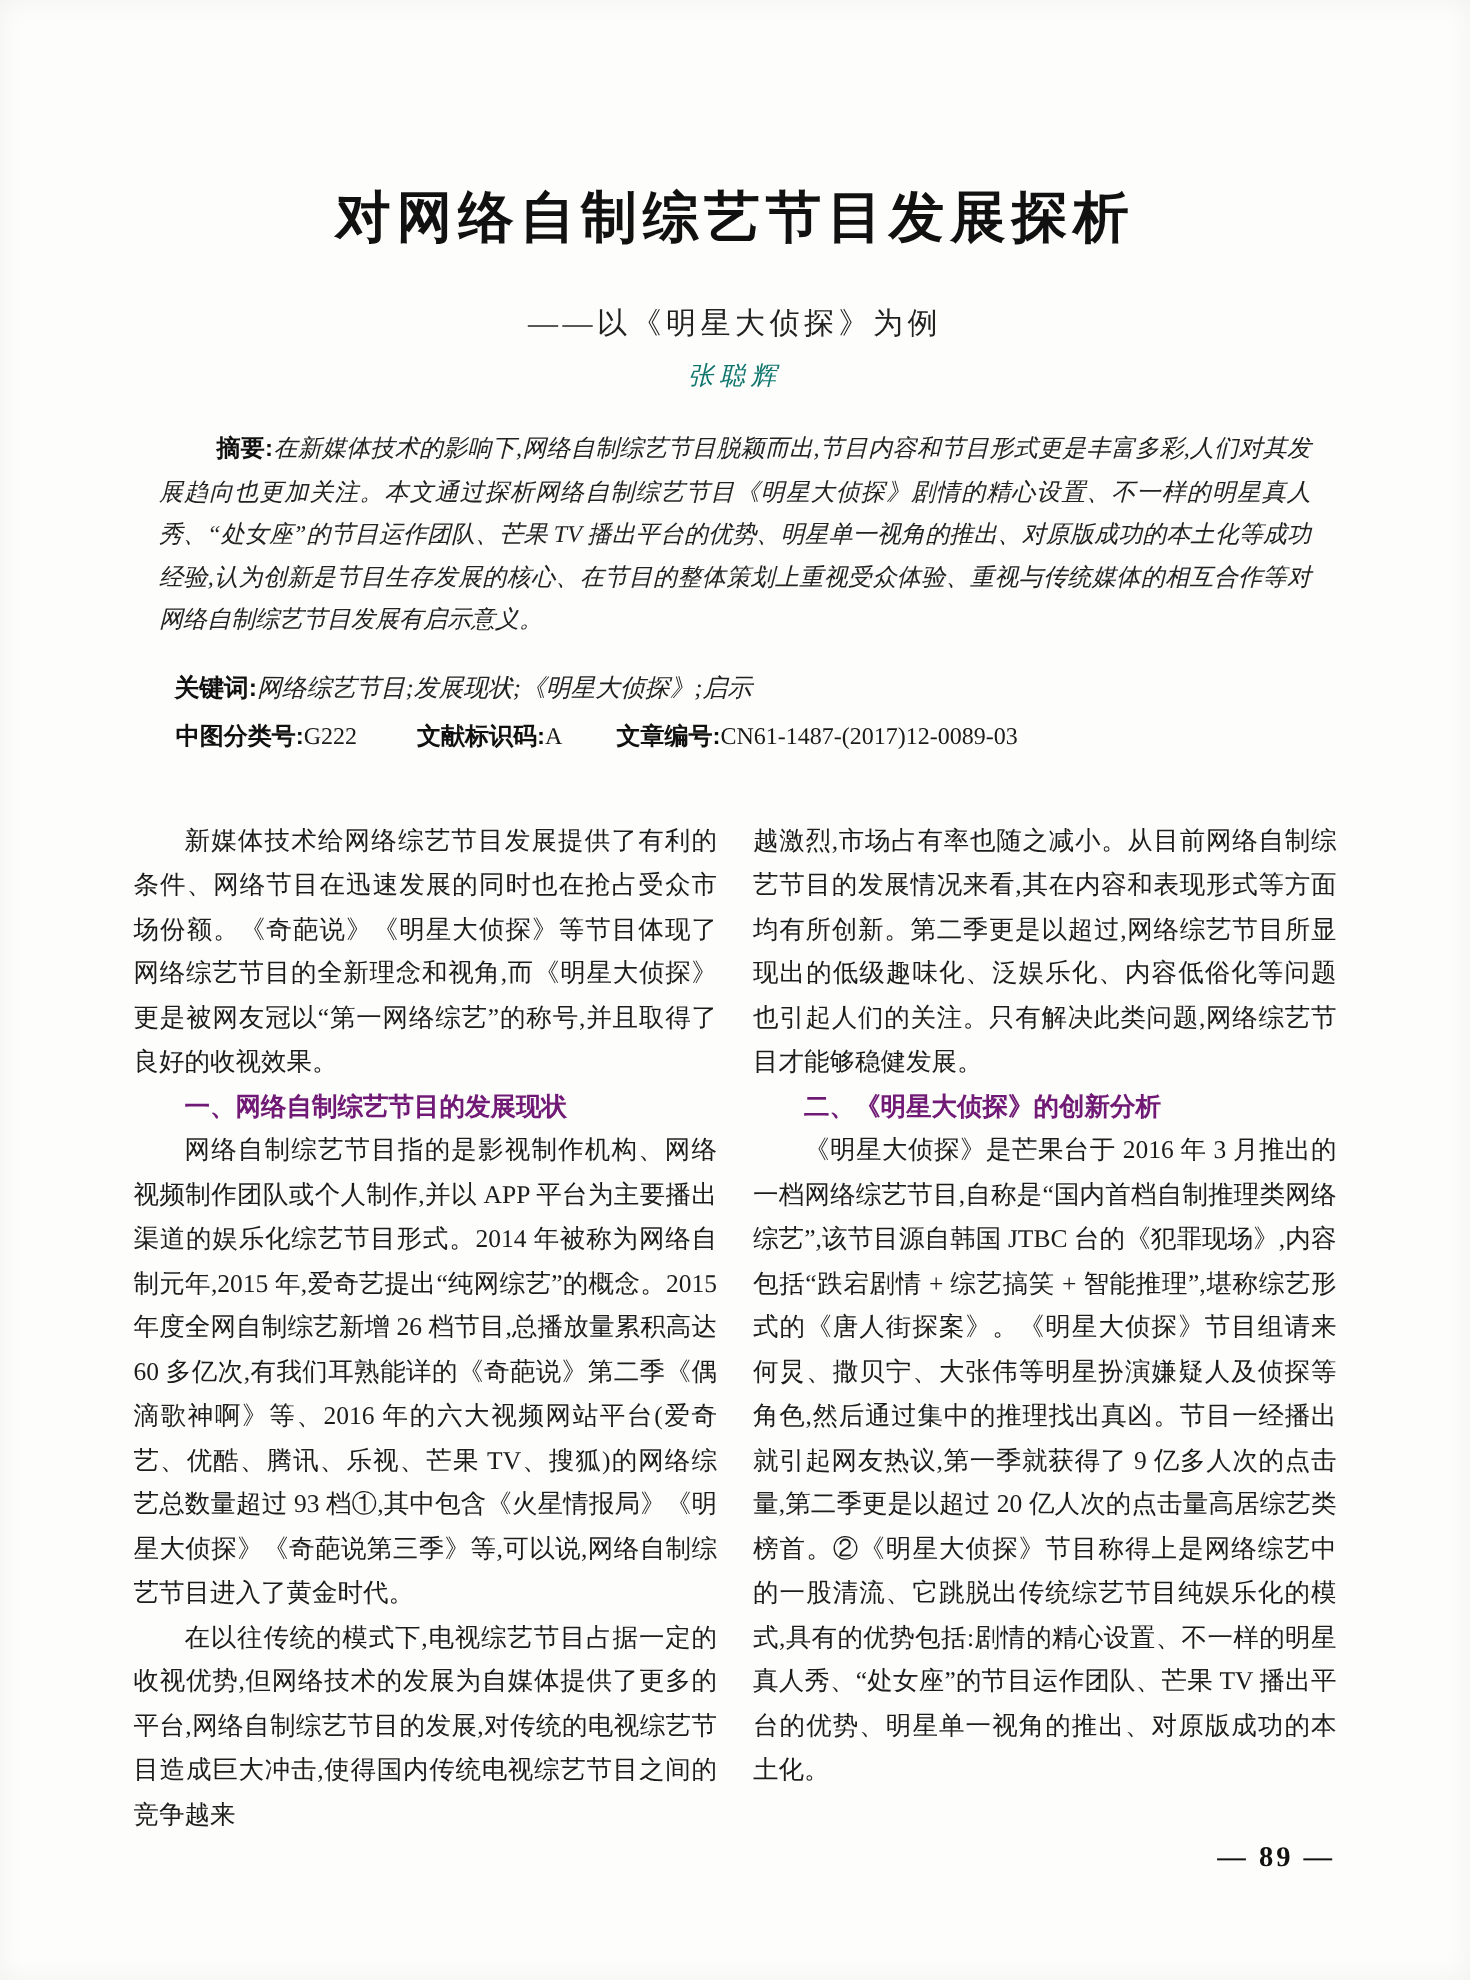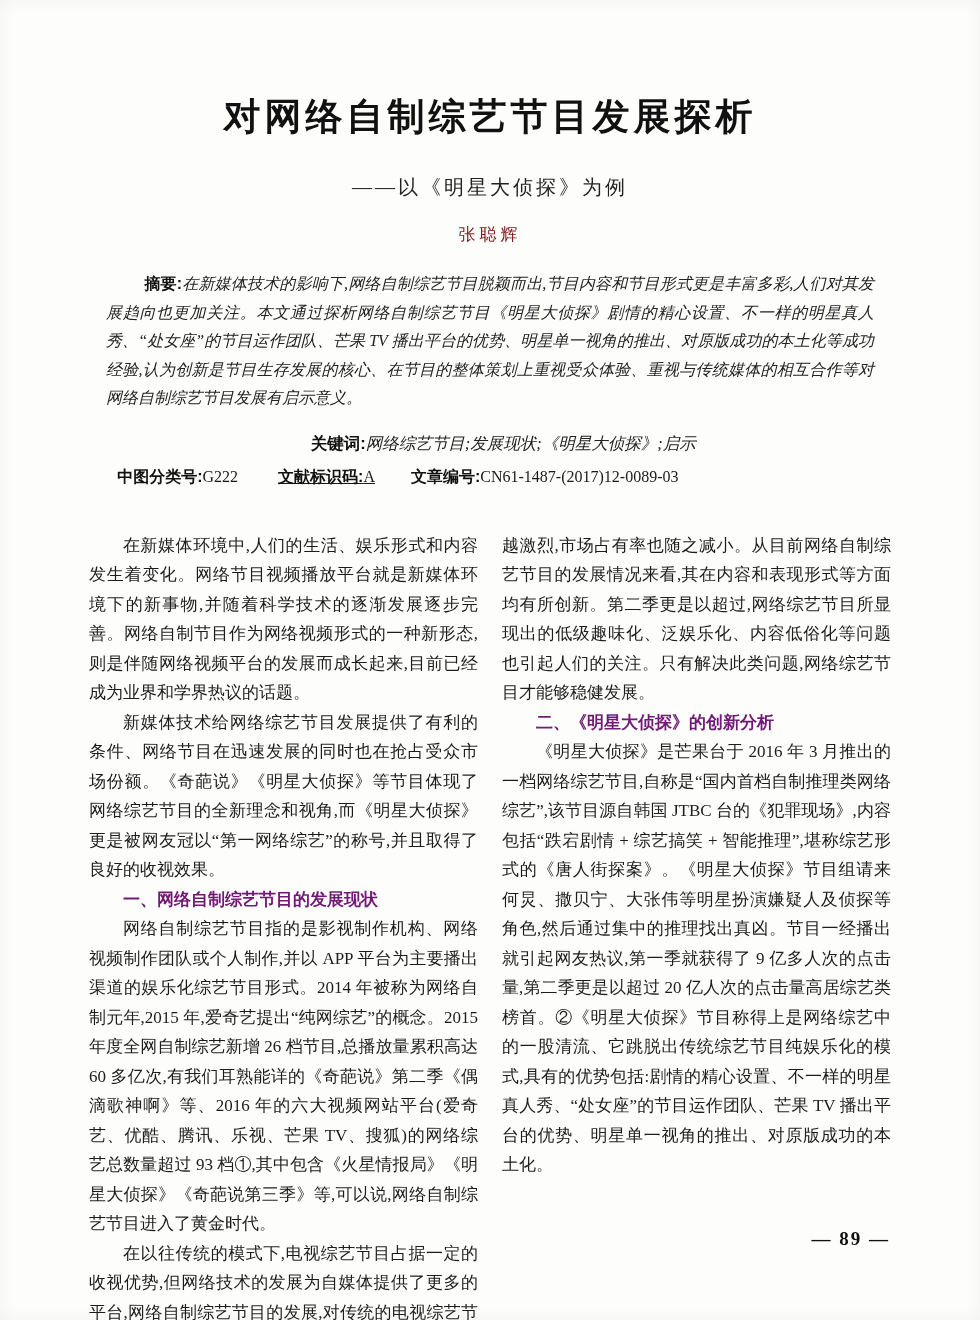--- a/index.html
+++ b/index.html
@@ -5,40 +5,41 @@
   html,body{margin:0;padding:0;}
   body{
     width:980px;height:1320px;
     background:#fdfdfc;
     box-shadow:inset 0 0 18px rgba(0,0,0,0.05);
     font-family:"Liberation Serif", serif;
     color:#1d1d1d;
     overflow:hidden;
   }
   .page{width:980px;height:1320px;position:relative;}
-  .head{padding-top:92px;text-align:center;}
+  .head{padding-top:120px;text-align:center;}
   .title{
     margin:0;
     font-family:"Liberation Sans", sans-serif;
     font-weight:700;
     font-size:37px;
     letter-spacing:4px;
     color:#111;
   }
   .subtitle{
     margin-top:32px;
     font-size:20px;
     letter-spacing:3px;
     color:#222;
   }
   .author{
-    margin-top:22px;
+    margin-top:10px;
     font-size:17px;
+    font-style:italic;
     letter-spacing:4px;
-    color:#7f1d1d;
+    color:#0f766e;
   }
   .front{
     width:800px;
     margin:24px auto 0;
   }
   .abstract{
     margin:16px;
     font-size:16px;
     line-height:28.5px;
     text-align:justify;
@@ -52,32 +53,31 @@
     font-style:normal;
     color:#111;
   }
   .kwrow{
     margin:3px 0 0;
     font-size:16.5px;
     line-height:28px;
     font-style:italic;
     text-indent:1.6em;
     color:#222;
-    text-align:center;
   }
   .metarow{
     margin:5px 0 0;
     font-size:16px;
     line-height:28px;
     font-style:normal;
     padding-left:1.7em;
     color:#1a1a1a;
   }
   .metarow .seg1{margin-right:40px;}
-  .metarow .seg2{margin-right:36px;text-decoration:underline;}
+  .metarow .seg2{margin-right:36px;}
   .columns{
     width:802px;
     margin:40px auto 0;
     display:flex;
     gap:24px;
   }
   .col{
     width:389px;
     font-size:17px;
     line-height:29.5px;
@@ -117,21 +117,20 @@
   <div class="front">
     <p class="abstract"><span class="lbl">摘要:</span><span>在新媒体技术的影响下,网络自制综艺节目脱颖而出,节目内容和节目形式更是丰富多彩,人们对其发展趋向也更加关注。本文通过探析网络自制综艺节目《明星大侦探》剧情的精心设置、不一样的明星真人秀、“处女座”的节目运作团队、芒果 TV 播出平台的优势、明星单一视角的推出、对原版成功的本土化等成功经验,认为创新是节目生存发展的核心、在节目的整体策划上重视受众体验、重视与传统媒体的相互合作等对网络自制综艺节目发展有启示意义。</span></p>
 
     <p class="kwrow"><span class="lbl">关键词:</span><span>网络综艺节目;发展现状;《明星大侦探》;启示</span></p>
 
     <p class="metarow"><span class="seg1"><span class="lbl">中图分类号:</span><span>G222</span></span><span class="seg2"><span class="lbl">文献标识码:</span><span>A</span></span><span><span class="lbl">文章编号:</span><span>CN61-1487-(2017)12-0089-03</span></span></p>
   </div>
 
   <div class="columns">
     <div class="col" id="col-left">
-        <p class="para">在新媒体环境中,人们的生活、娱乐形式和内容发生着变化。网络节目视频播放平台就是新媒体环境下的新事物,并随着科学技术的逐渐发展逐步完善。网络自制节目作为网络视频形式的一种新形态,则是伴随网络视频平台的发展而成长起来,目前已经成为业界和学界热议的话题。</p>
         <p class="para">新媒体技术给网络综艺节目发展提供了有利的条件、网络节目在迅速发展的同时也在抢占受众市场份额。《奇葩说》《明星大侦探》等节目体现了网络综艺节目的全新理念和视角,而《明星大侦探》更是被网友冠以“第一网络综艺”的称号,并且取得了良好的收视效果。</p>
         <p class="heading">一、网络自制综艺节目的发展现状</p>
         <p class="para">网络自制综艺节目指的是影视制作机构、网络视频制作团队或个人制作,并以 APP 平台为主要播出渠道的娱乐化综艺节目形式。2014 年被称为网络自制元年,2015 年,爱奇艺提出“纯网综艺”的概念。2015 年度全网自制综艺新增 26 档节目,总播放量累积高达 60 多亿次,有我们耳熟能详的《奇葩说》第二季《偶滴歌神啊》等、2016 年的六大视频网站平台(爱奇艺、优酷、腾讯、乐视、芒果 TV、搜狐)的网络综艺总数量超过 93 档①,其中包含《火星情报局》《明星大侦探》《奇葩说第三季》等,可以说,网络自制综艺节目进入了黄金时代。</p>
         <p class="para">在以往传统的模式下,电视综艺节目占据一定的收视优势,但网络技术的发展为自媒体提供了更多的平台,网络自制综艺节目的发展,对传统的电视综艺节目造成巨大冲击,使得国内传统电视综艺节目之间的竞争越来</p>
       </div>
     <div class="col" id="col-right">
         <p class="cont">越激烈,市场占有率也随之减小。从目前网络自制综艺节目的发展情况来看,其在内容和表现形式等方面均有所创新。第二季更是以超过,网络综艺节目所显现出的低级趣味化、泛娱乐化、内容低俗化等问题也引起人们的关注。只有解决此类问题,网络综艺节目才能够稳健发展。</p>
         <p class="heading">二、《明星大侦探》的创新分析</p>
         <p class="para">《明星大侦探》是芒果台于 2016 年 3 月推出的一档网络综艺节目,自称是“国内首档自制推理类网络综艺”,该节目源自韩国 JTBC 台的《犯罪现场》,内容包括“跌宕剧情 + 综艺搞笑 + 智能推理”,堪称综艺形式的《唐人街探案》。《明星大侦探》节目组请来何炅、撒贝宁、大张伟等明星扮演嫌疑人及侦探等角色,然后通过集中的推理找出真凶。节目一经播出就引起网友热议,第一季就获得了 9 亿多人次的点击量,第二季更是以超过 20 亿人次的点击量高居综艺类榜首。②《明星大侦探》节目称得上是网络综艺中的一股清流、它跳脱出传统综艺节目纯娱乐化的模式,具有的优势包括:剧情的精心设置、不一样的明星真人秀、“处女座”的节目运作团队、芒果 TV 播出平台的优势、明星单一视角的推出、对原版成功的本土化。</p>
       </div>

